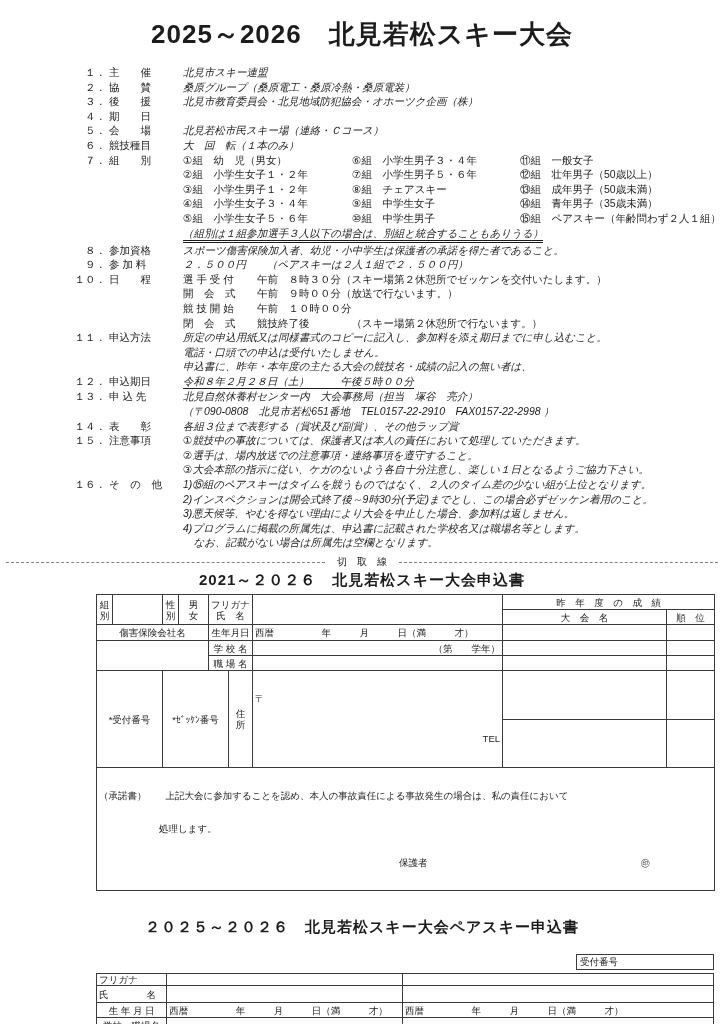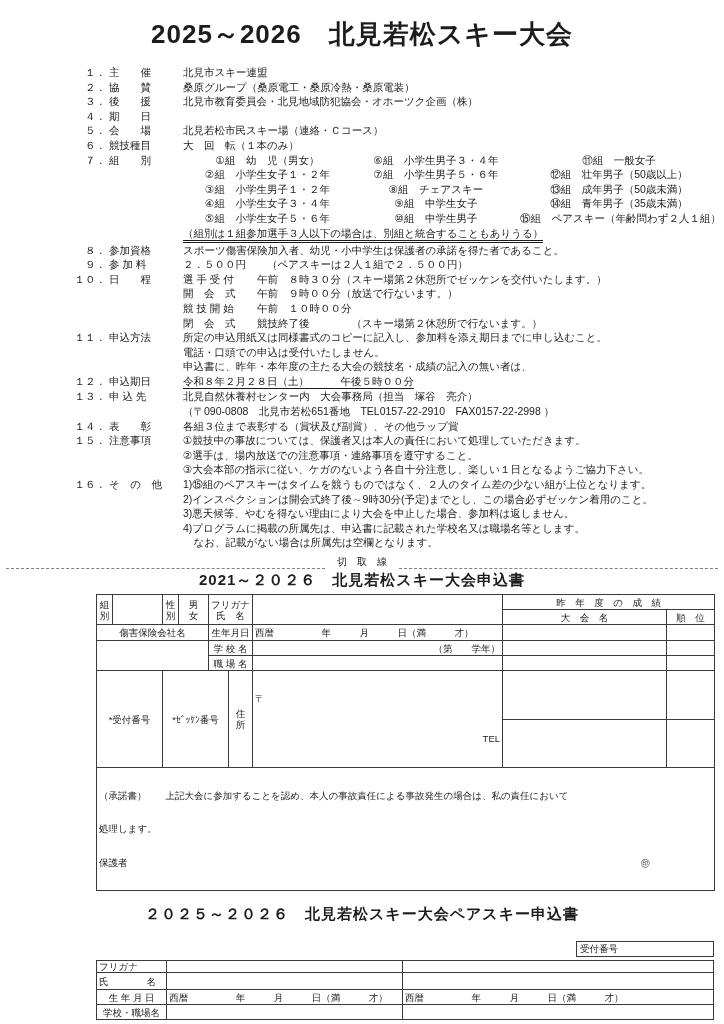--- a/index.html
+++ b/index.html
@@ -7,52 +7,52 @@
     position:relative;width:724px;height:1024px;background:#ffffff;
     font-family:"Liberation Sans","DejaVu Sans",sans-serif;color:#1c1c1c;
     overflow:hidden;margin:0 auto;
   }
   .doc-title{text-align:center;font-size:26px;font-weight:bold;letter-spacing:1px;padding-top:17px;white-space:pre;}
   .list{margin:13px 6px 0 70px;font-size:10.5px;line-height:14.6px;}
   .item{display:flex;align-items:flex-start;}
   .num{width:36px;text-align:right;white-space:pre;flex:none;}
   .label{width:74px;margin-left:3px;white-space:pre;flex:none;}
   .content{flex:1;min-width:0;}
-  .cline{display:block;white-space:pre;}
+  .cline{display:block;white-space:pre;font-style:italic;}
   .sgl-underline{display:inline-block;border-bottom:1px solid #1c1c1c;}
   .dbl-underline{display:inline-block;border-bottom:3px double #1c1c1c;line-height:13px;margin-top:1px;}
   .grow{display:flex;}
-  .gc{white-space:pre;text-align:center;}
+  .gc{white-space:pre;}
   .gc0{width:169px;flex:none;}
   .gc1{width:168px;flex:none;}
   .gc2{flex:1;}
   .srow{display:flex;}
   .sname{width:74px;white-space:pre;flex:none;}
   .stext{white-space:pre;flex:1;}
-  .cut{display:flex;align-items:flex-end;margin:5px 6px 2px 6px;}
+  .cut{display:flex;align-items:center;margin:5px 6px 2px 6px;}
   .cut .dash{flex:1;border-top:1px dashed #808080;height:0;}
   .cut .lbl{padding:0 12px;font-size:10px;white-space:pre;}
   .form-title{text-align:center;font-size:15px;font-weight:bold;letter-spacing:1px;white-space:pre;}
   .f1-title{margin-top:2px;}
-  .f2-title{margin-top:14px;}
+  .f2-title{margin-top:27px;}
   .formwrap{margin-left:96px;width:618px;}
   table.form{border-collapse:collapse;table-layout:fixed;width:618px;margin-top:4px;}
   table.form td{border:1px solid #3a3a3a;font-size:9.5px;padding:0 2px;vertical-align:middle;overflow:hidden;white-space:pre;line-height:11px;}
   td.tc{text-align:center;}
   td.tl{text-align:left;}
   td.tr-al{text-align:right;padding-right:10px;}
   td.stack{text-align:center;line-height:12px;}
   tr.r11{height:11px;}tr.r15{height:15px;}tr.r16{height:16px;margin-left:12px;}tr.r17{height:17px;}tr.r19{height:19px;}
   td.zip-field{vertical-align:top;}
   .zipline{text-align:left;line-height:12px;}
   .telline{text-align:right;line-height:12px;margin-top:6px;}
   td.consent{height:42px;vertical-align:top;padding:2px 4px;line-height:13px;}
-  .consent .cl2{}
+  .consent .cl2{margin-left:60px;}
   .csign{display:flex;margin-top:1px;}
-  .csign .hg{}
+  .csign .hg{margin-left:300px;}
   .csign .seal{margin-left:auto;margin-right:62px;}
   .f2head{display:flex;justify-content:flex-end;margin-top:17px;}
   .ubox{width:130px;border:1px solid #3a3a3a;font-size:9.5px;line-height:14px;padding:0 3px;white-space:pre;}
 </style>
 </head>
 <body>
 
 <div class="page">
 
   <div class="doc-title">2025～2026　北見若松スキー大会</div>

